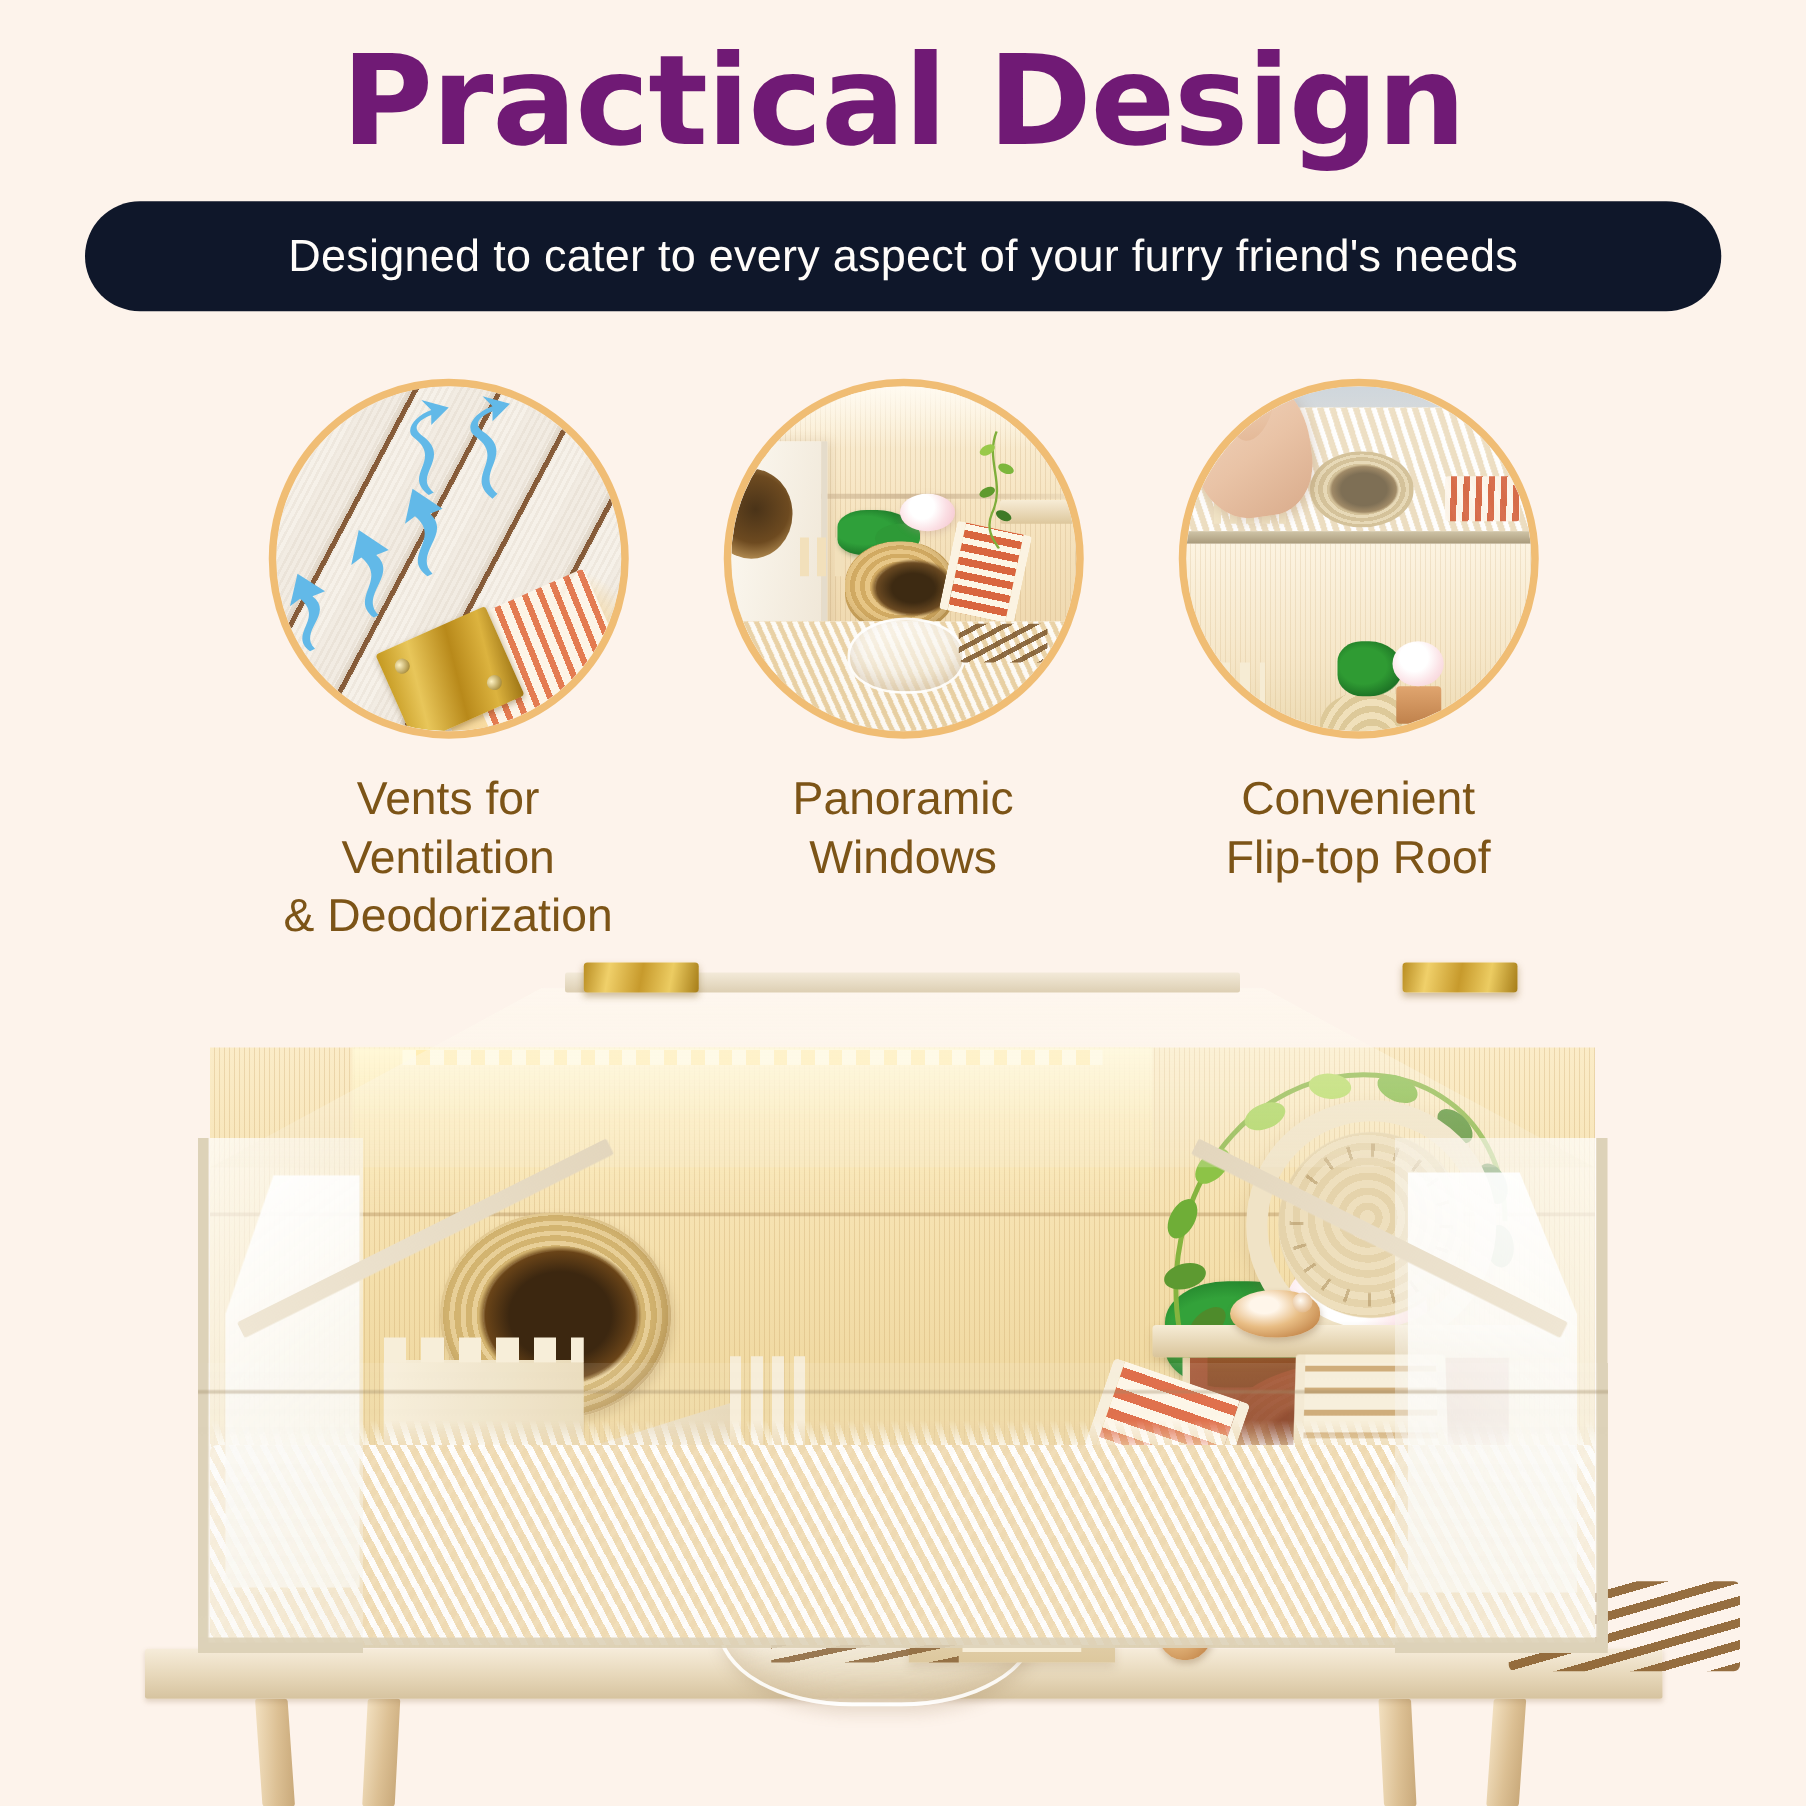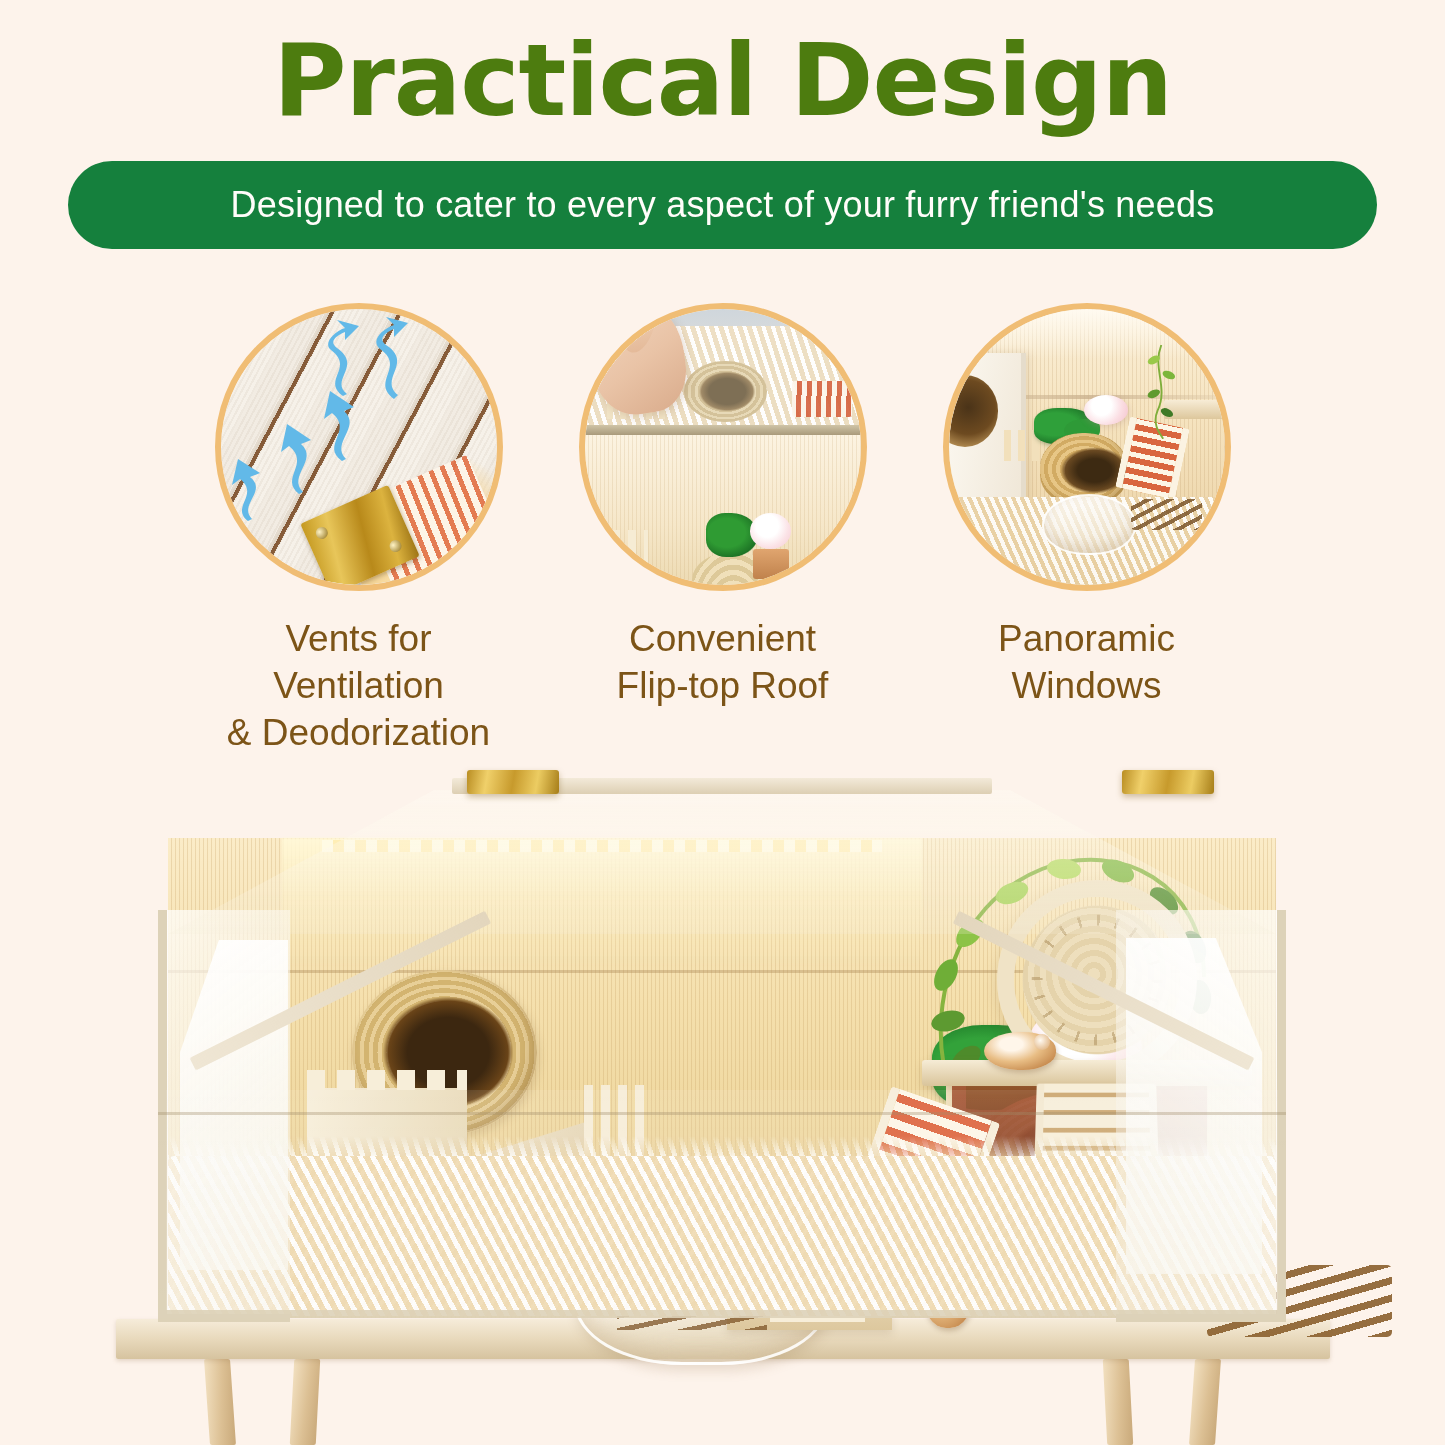--- a/index.html
+++ b/index.html
@@ -12,27 +12,27 @@
 
   
   .page-title{
     position:absolute; top:22px; left:0; width:100%;
     text-align:center;
     font-family:"DejaVu Sans", sans-serif;
     font-weight:bold;
     font-size:100px;
     line-height:118px;
     letter-spacing:-1px;
-    color:#4d7c0f;
+    color:#701a75;
     white-space:nowrap;
   }
   .subtitle-banner{
     position:absolute; top:161px; left:68px;
     width:1309px; height:88px;
-    background:#15803d;
+    background:#0f172a;
     border-radius:46px;
     display:flex; align-items:center; justify-content:center;
   }
   .subtitle-text{
     color:#fffdfa;
     font-size:36px;
     font-weight:normal;
     letter-spacing:0.2px;
     white-space:nowrap;
     font-family:"Liberation Sans", sans-serif;
@@ -595,45 +595,20 @@
         </div>
         <div class="arrow" style="left:2%;top:52%;">
           <svg width="44" height="70" viewBox="0 0 44 70">
             <path d="M22 68 C4 54 34 42 14 26 L6 32 L12 6 L34 20 L24 24 C42 38 12 52 26 66 Z" fill="#62b9e8"></path>
           </svg>
         </div>
       </div>
     </div>
     <div class="feature-caption">Vents for Ventilation
 &amp; Deodorization</div>
-  </div>
-
-  <div class="feature">
-    <div class="circle-frame">
-      <div class="circle-inner">
-        <div class="c3-sky"></div>
-        <div class="c3-shavings-top"></div>
-        <div class="c3-nest"></div>
-        <div class="c3-ladder"></div>
-        <div class="c3-combs"></div>
-        <div class="c3-hand"></div>
-        <div class="c3-finger"></div>
-        <div class="c3-nail"></div>
-        <div class="c3-edge"></div>
-        <div class="c3-lowerwall"></div>
-        <div class="c3-lowergrain"></div>
-        <div class="c3-fence"></div>
-        <div class="c3-basket"></div>
-        <div class="c3-pot"></div>
-        <div class="c3-leaf"></div>
-        <div class="c3-flower"></div>
-      </div>
-    </div>
-    <div class="feature-caption">Convenient
-Flip-top Roof</div>
   </div>
 
   <div class="feature">
     <div class="circle-frame">
       <div class="circle-inner">
         <div class="c2-wall"></div>
         <div class="c2-wall-grain"></div>
         <div class="c2-toplight"></div>
         <div class="c2-divider"></div>
         <div class="c2-shelf"></div>
@@ -655,20 +630,45 @@
         </svg>
         <div class="c2-bedding"></div>
         <div class="c2-dome"></div>
         <div class="c2-sticks"></div>
       </div>
     </div>
     <div class="feature-caption">Panoramic
 Windows</div>
   </div>
 
+  <div class="feature">
+    <div class="circle-frame">
+      <div class="circle-inner">
+        <div class="c3-sky"></div>
+        <div class="c3-shavings-top"></div>
+        <div class="c3-nest"></div>
+        <div class="c3-ladder"></div>
+        <div class="c3-combs"></div>
+        <div class="c3-hand"></div>
+        <div class="c3-finger"></div>
+        <div class="c3-nail"></div>
+        <div class="c3-edge"></div>
+        <div class="c3-lowerwall"></div>
+        <div class="c3-lowergrain"></div>
+        <div class="c3-fence"></div>
+        <div class="c3-basket"></div>
+        <div class="c3-pot"></div>
+        <div class="c3-leaf"></div>
+        <div class="c3-flower"></div>
+      </div>
+    </div>
+    <div class="feature-caption">Convenient
+Flip-top Roof</div>
+  </div>
+
 </div>
 
 <div class="product">
 
   <div class="leg l1"></div>
   <div class="leg l2"></div>
   <div class="leg l3"></div>
   <div class="leg l4"></div>
   <div class="plinth"></div>
 

